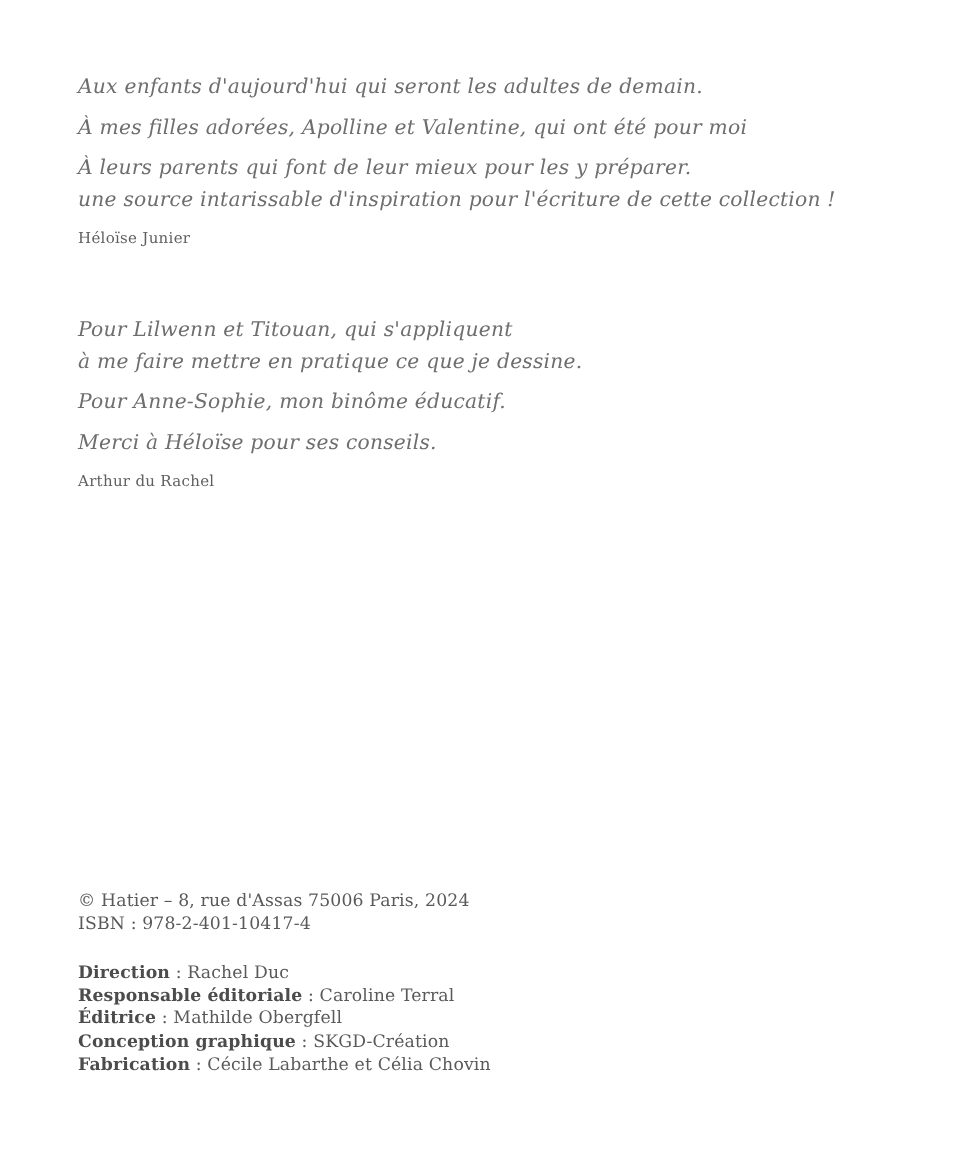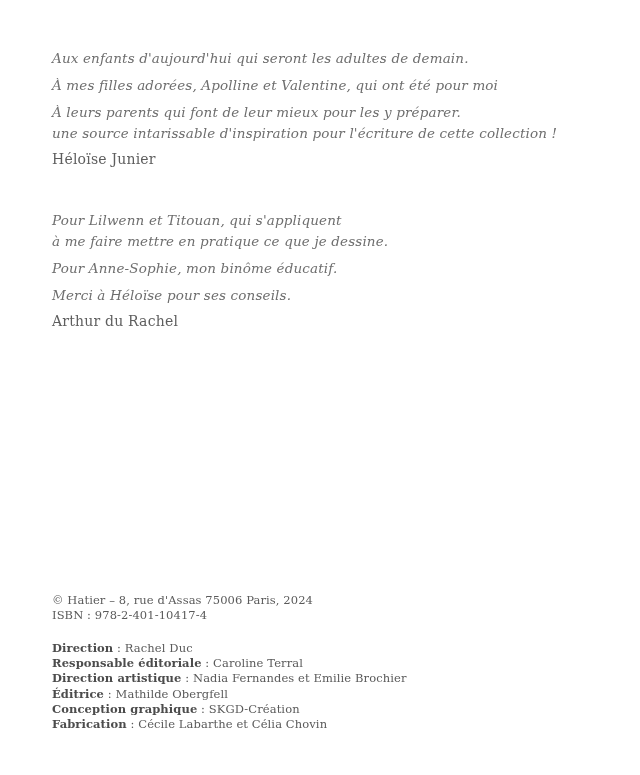--- a/index.html
+++ b/index.html
@@ -29,21 +29,21 @@
     font-size: 13.5px;
     line-height: 21px;
     color: #6e6e6e;
     letter-spacing: 0.15px;
   }
   .ded-line.para { margin-top: 6px; }   
   .ded-line.cont { margin-top: 0; }     
   .author {
     margin: 5px 0 0 0;
     font-style: normal;
-    font-size: 14px;
+    font-size: 10px;
     line-height: 21px;
     color: #5e5e5e;
     letter-spacing: 0.2px;
   }
   
   .colophon {
     position: absolute;
     left: 52px;
     top: 593px;
   }
@@ -95,19 +95,18 @@
   </section>
 
   <section class="colophon">
     <p>© Hatier – 8, rue d'Assas 75006 Paris, 2024</p>
     <p>ISBN : 978-2-401-10417-4</p>
   </section>
 
   <section class="credits">
     <p class="credit-row"><span class="credit-label">Direction</span><span class="credit-sep"> : </span><span class="credit-value">Rachel Duc</span></p>
     <p class="credit-row"><span class="credit-label">Responsable éditoriale</span><span class="credit-sep"> : </span><span class="credit-value">Caroline Terral</span></p>
-    <p class="credit-row"><span class="credit-label">Direction artistique</span><span class="credit-sep"> : </span><span class="credit-value">Nadia Fernandes et Emilie Brochier</span></p>
     <p class="credit-row"><span class="credit-label">Éditrice</span><span class="credit-sep"> : </span><span class="credit-value">Mathilde Obergfell</span></p>
     <p class="credit-row"><span class="credit-label">Conception graphique</span><span class="credit-sep"> : </span><span class="credit-value">SKGD-Création</span></p>
     <p class="credit-row"><span class="credit-label">Fabrication</span><span class="credit-sep"> : </span><span class="credit-value">Cécile Labarthe et Célia Chovin</span></p>
   </section>
 
 </div>
 
 </body></html>

